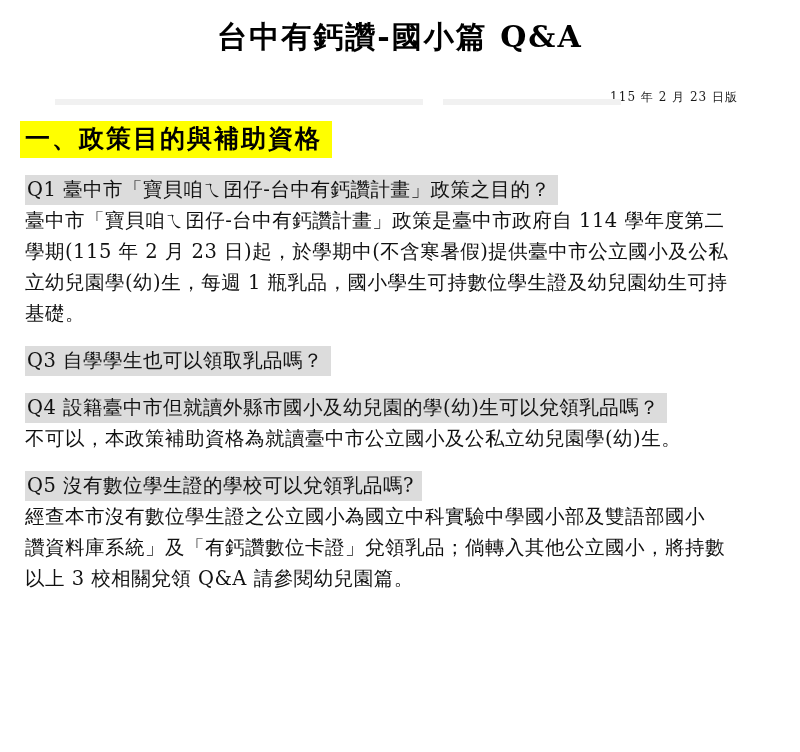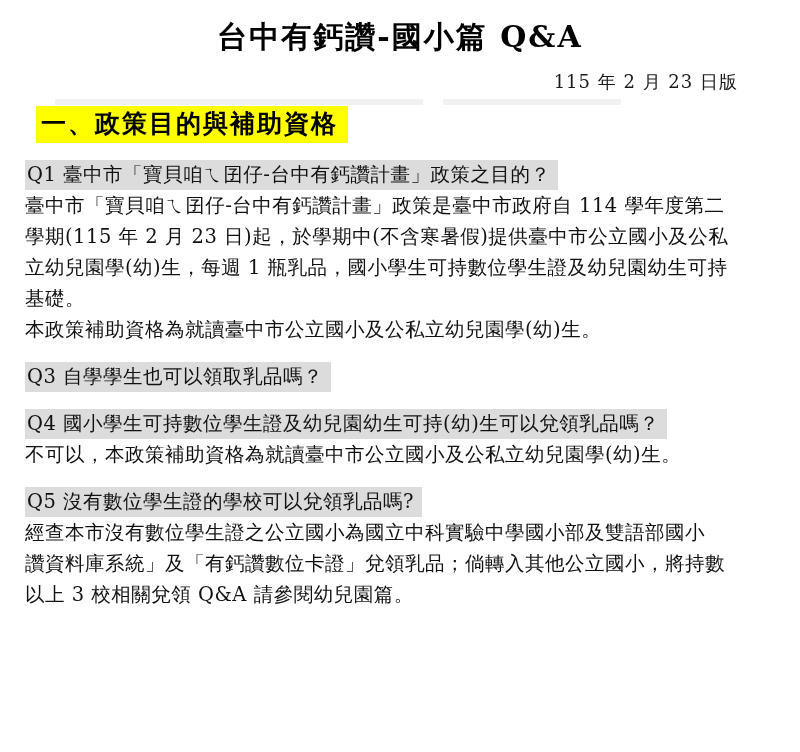--- a/index.html
+++ b/index.html
@@ -20,24 +20,24 @@
     margin: 0;
     padding-top: 16px;
     text-align: center;
     font-size: 30px;
     font-weight: bold;
     letter-spacing: 2px;
     line-height: 42px;
     color: #000000;
   }
   .version-line {
-    margin-top: 13px;
+    margin-top: 28px;
     padding-right: 62px;
     text-align: right;
-    font-size: 18px;
+    font-size: 12px;
     letter-spacing: 1px;
     color: #1a1a1a;
     line-height: 22px;
   }
   .scan-artifact {
     position: absolute;
     top: 99px;
     height: 6px;
     background: #f1f1f1;
   }
@@ -48,21 +48,20 @@
   }
   .section-heading {
     display: inline-block;
     background: var(--section-hl, #ffff00);
     font-size: 25px;
     font-weight: bold;
     letter-spacing: 2px;
     line-height: 30px;
     padding: 3px 10px 4px 5px;
     color: #000000;
-    margin-left: 16px;
   }
   .qa-list {
     margin: 11px 25px 0 25px;
     font-size: 19.5px;
     letter-spacing: 0.5px;
   }
   .qa-question {
     line-height: 31px;
     white-space: nowrap;
     margin-top: 16px;
@@ -91,23 +90,22 @@
   <div class="section-heading-row">
     <span class="section-heading">一、政策目的與補助資格</span>
   </div>
 
   <div class="qa-list">
       <div class="qa-question"><span class="q-highlight">Q1 臺中市「寶貝咱ㄟ囝仔-台中有鈣讚計畫」政策之目的？</span></div>
       <div class="qa-answer-line">臺中市「寶貝咱ㄟ囝仔-台中有鈣讚計畫」政策是臺中市政府自 114 學年度第二</div>
       <div class="qa-answer-line">學期(115 年 2 月 23 日)起，於學期中(不含寒暑假)提供臺中市公立國小及公私</div>
       <div class="qa-answer-line">立幼兒園學(幼)生，每週 1 瓶乳品，國小學生可持數位學生證及幼兒園幼生可持</div>
       <div class="qa-answer-line">基礎。</div>
-      <div class="qa-answer-line">本政策補助資格為就讀臺中市公立國小及公私立幼兒園學(幼)生。</div>
       <div class="qa-question"><span class="q-highlight">Q3 自學學生也可以領取乳品嗎？</span></div>
-      <div class="qa-question"><span class="q-highlight">Q4 國小學生可持數位學生證及幼兒園幼生可持(幼)生可以兌領乳品嗎？</span></div>
+      <div class="qa-question"><span class="q-highlight">Q4 設籍臺中市但就讀外縣市國小及幼兒園的學(幼)生可以兌領乳品嗎？</span></div>
       <div class="qa-answer-line">不可以，本政策補助資格為就讀臺中市公立國小及公私立幼兒園學(幼)生。</div>
       <div class="qa-question"><span class="q-highlight">Q5 沒有數位學生證的學校可以兌領乳品嗎?</span></div>
       <div class="qa-answer-line">經查本市沒有數位學生證之公立國小為國立中科實驗中學國小部及雙語部國小</div>
       <div class="qa-answer-line">讚資料庫系統」及「有鈣讚數位卡證」兌領乳品；倘轉入其他公立國小，將持數</div>
       <div class="qa-answer-line">以上 3 校相關兌領 Q&amp;A 請參閱幼兒園篇。</div>
     </div>
 
 </div>
 
 </body></html>

